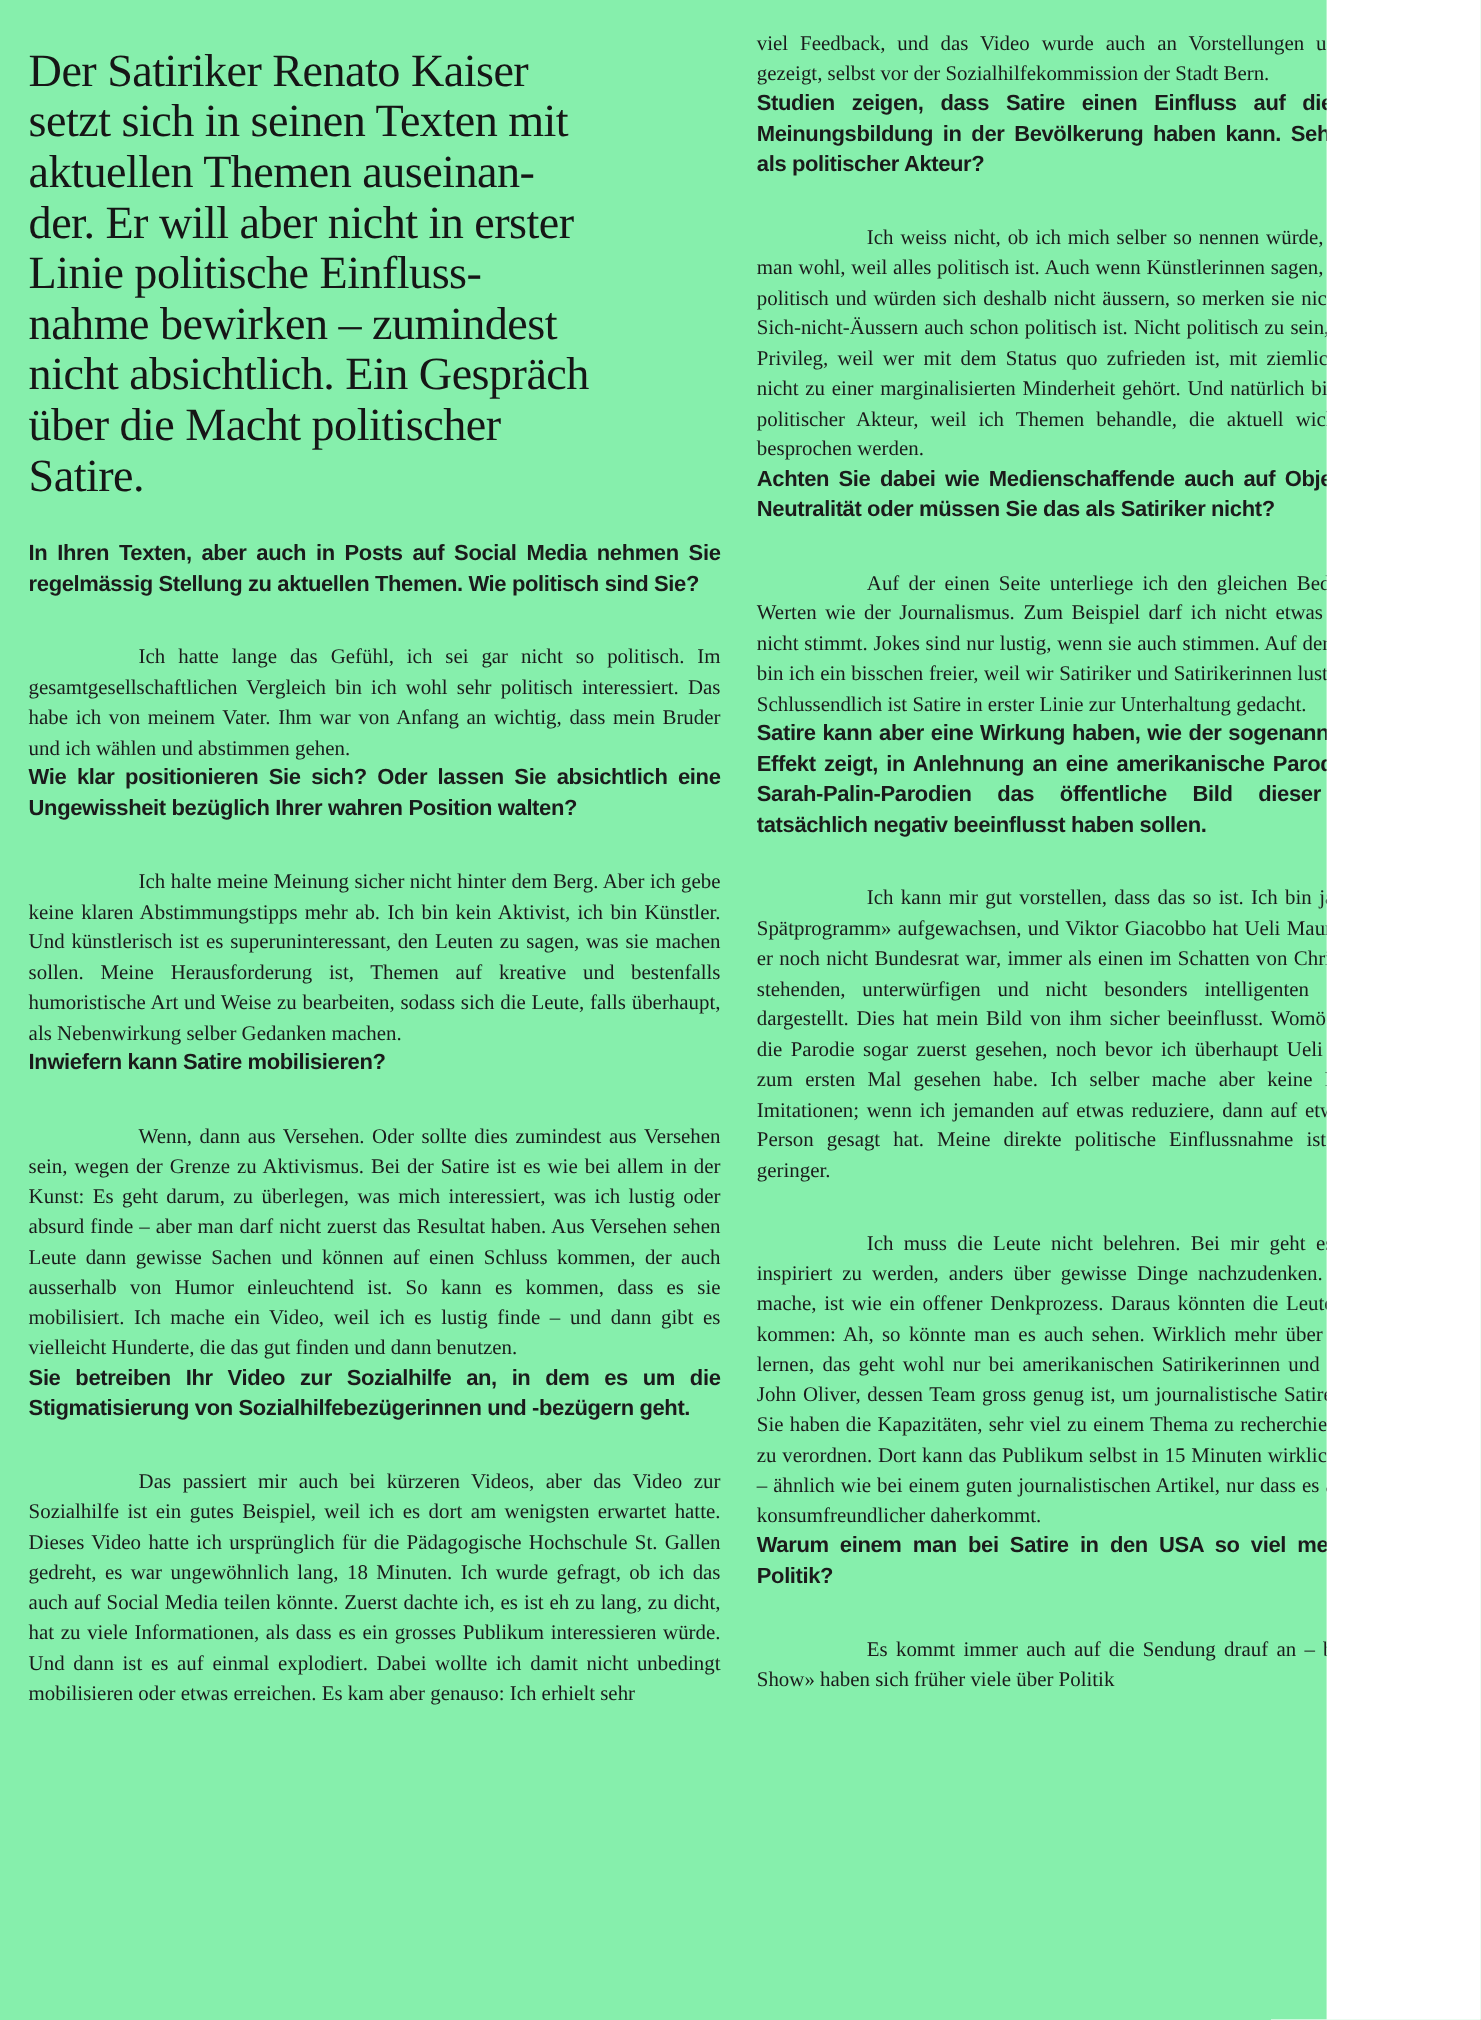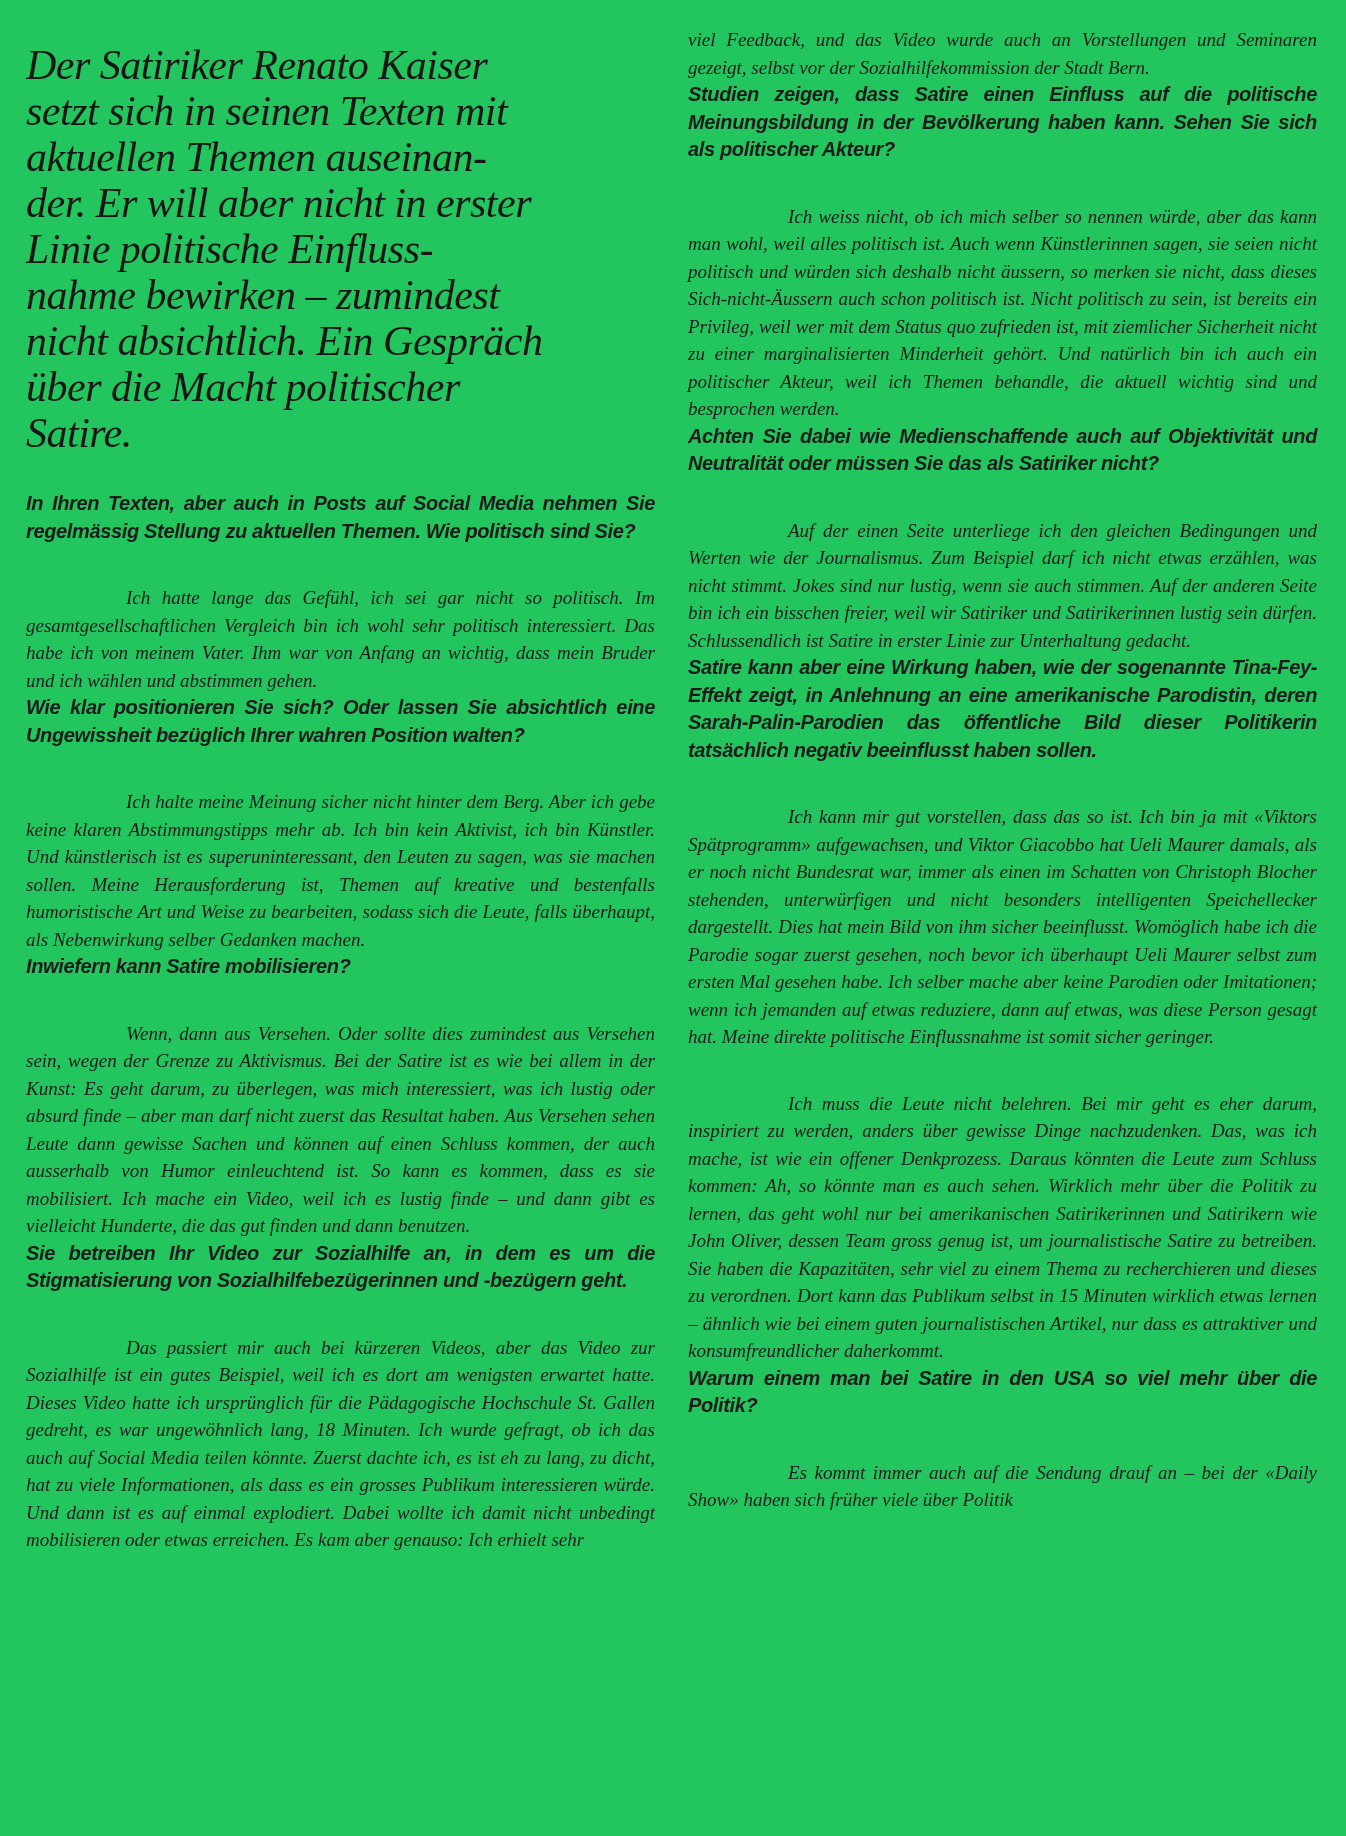--- a/index.html
+++ b/index.html
@@ -1,24 +1,23 @@
 <!DOCTYPE html>
 <html lang="de"><head>
 <meta charset="utf-8">
 <style>
   * { margin: 0; padding: 0; box-sizing: border-box; }
   html, body { background: #ffffff; }
   .page {
     position: relative;
-    width: 1346px;
+    width: 1206px;
     height: 1836px;
-    background: #22c55e;
+    background: #86efac;
     color: #1b1b1b;
     overflow: hidden;
-    font-style: italic;
   }
   .cols {
     display: flex;
     gap: 33px;
     padding: 26px 29px 0 26px;
   }
   .col {
     flex: 0 0 629px;
     width: 629px;
   }

